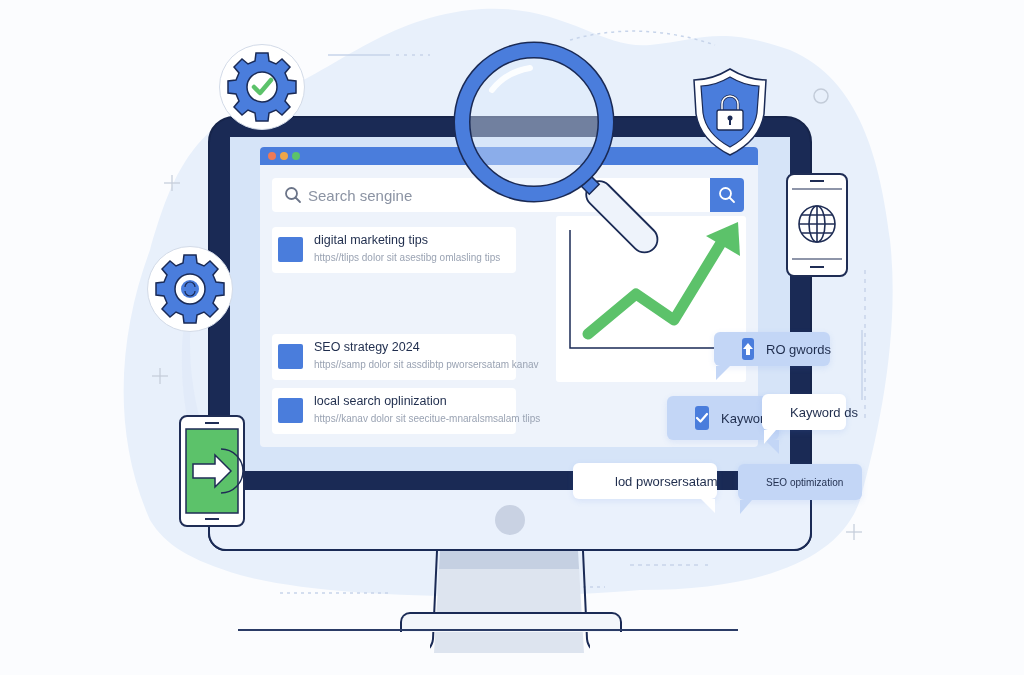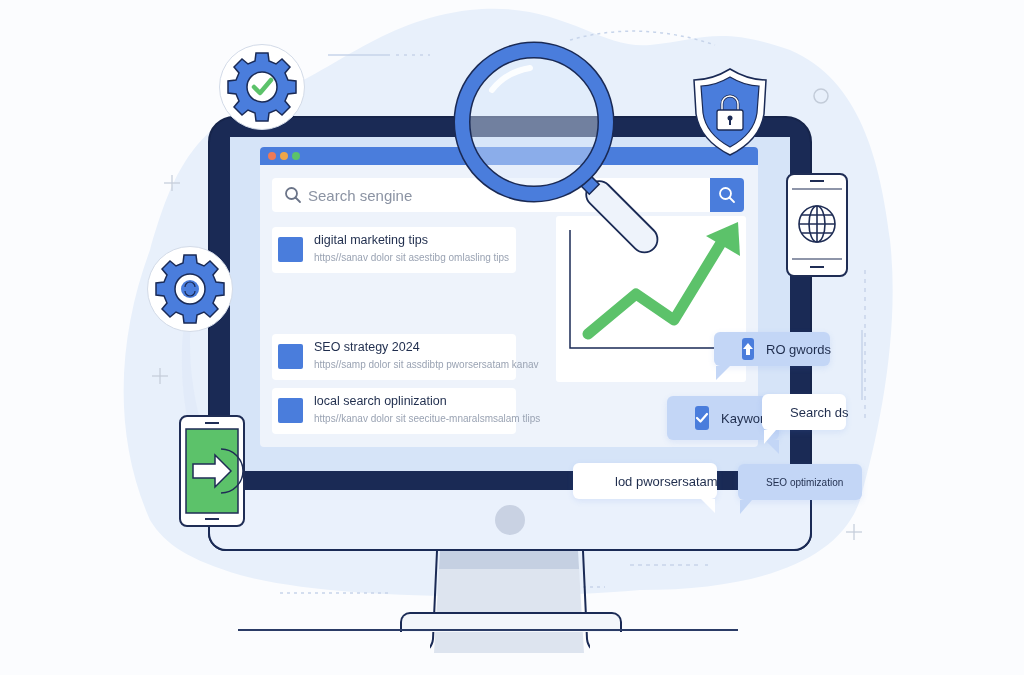--- a/index.html
+++ b/index.html
@@ -166,21 +166,21 @@
       <svg width="18" height="18" viewBox="0 0 18 18">
         <circle cx="7.5" cy="7.5" r="5.5" fill="none" stroke="#ffffff" stroke-width="1.8"></circle>
         <line x1="11.5" y1="11.5" x2="16" y2="16" stroke="#ffffff" stroke-width="1.8" stroke-linecap="round"></line>
       </svg>
     </button>
   </div>
 
   <div class="result" style="top:80px">
     <div class="result-sq"></div>
     <div class="result-title">digital marketing tips</div>
-    <div class="result-url">https//sanav dolor sit asestibg omlasling tips</div>
+    <div class="result-url">https//tlips dolor sit asestibg omlasling tips</div>
   </div>
   <div class="result" style="top:187px">
     <div class="result-sq"></div>
     <div class="result-title">SEO strategy 2024</div>
     <div class="result-url">https//samp dolor sit assdibtp pworsersatam kanav</div>
   </div>
   <div class="result" style="top:241px">
     <div class="result-sq"></div>
     <div class="result-title">local search oplinization</div>
     <div class="result-url">https//kanav dolor sit seecitue-mnaralsmsalam tlips</div>
@@ -277,21 +277,21 @@
   <span class="tag-icon" style="width:24px;height:24px">
     <svg width="14" height="12" viewBox="0 0 14 12">
         <polyline points="2,6 5.5,9.5 12,2" fill="none" stroke="#ffffff" stroke-width="2.2" stroke-linecap="round" stroke-linejoin="round"></polyline>
       </svg>
   </span>
   <span>Kayword</span>
   <span class="tail" style="right:0;bottom:-14px;border-right:14px solid #c3d6f6;border-bottom:14px solid transparent"></span>
 </div>
 
 <div class="tag white" style="left:762px;top:394px;width:84px;height:36px">
-  <span>Search ds</span>
+  <span>Kayword ds</span>
   <span class="tail" style="left:2px;bottom:-14px;border-left:12px solid #ffffff;border-bottom:14px solid transparent"></span>
 </div>
 
 <div class="tag white" style="left:573px;top:463px;width:144px;height:36px">
   <span class="tag-icon" style="background:#d5dbe6;width:24px;height:24px;margin-right:14px"></span>
   <span>lod pworsersatam</span>
   <span class="tail" style="right:2px;bottom:-14px;border-right:14px solid #ffffff;border-bottom:14px solid transparent"></span>
 </div>
 
 <div class="tag blue" style="left:738px;top:464px;width:124px;height:36px;font-size:10px">

